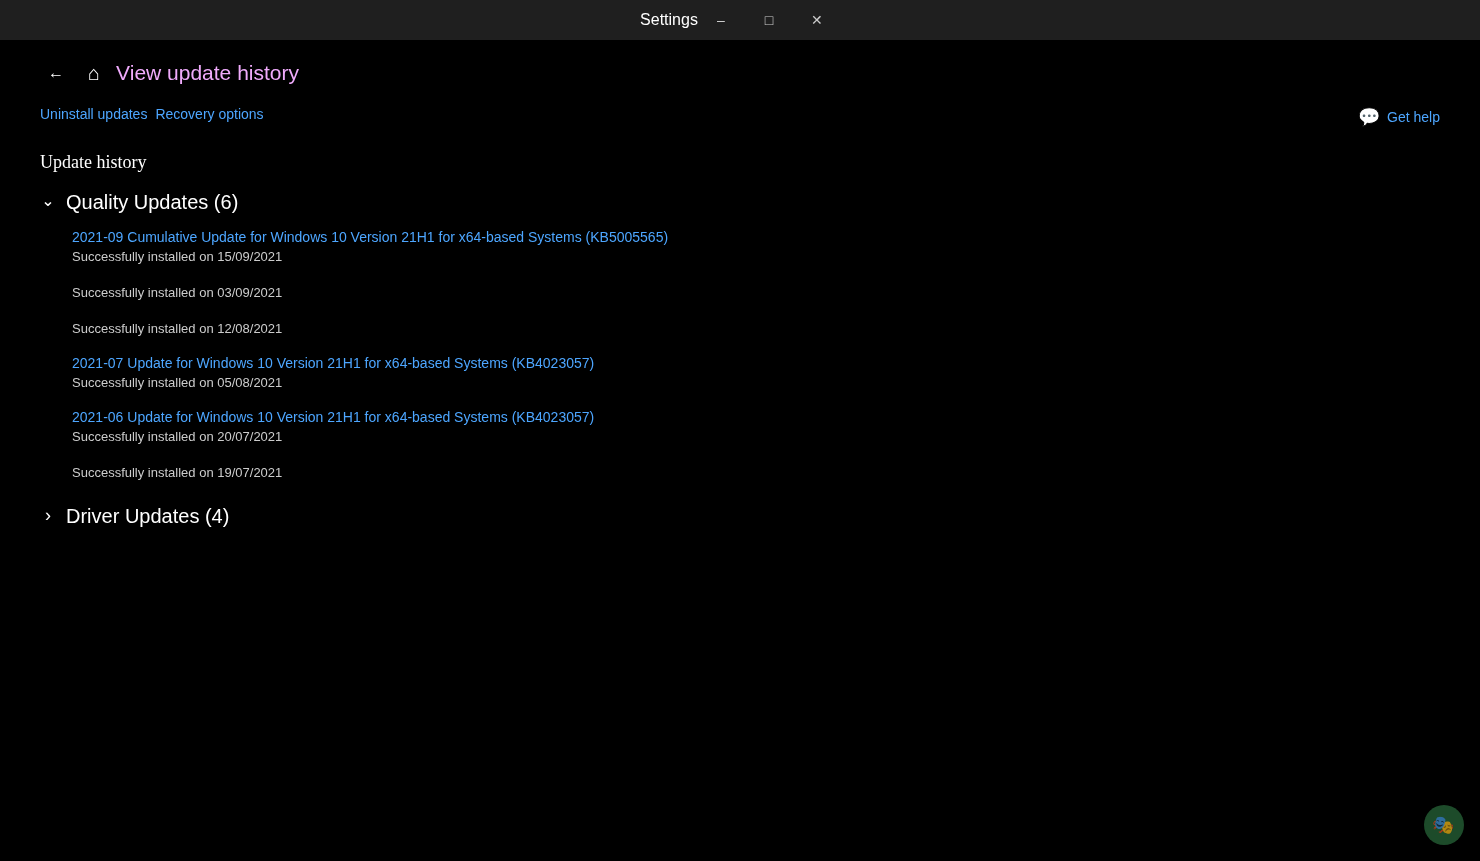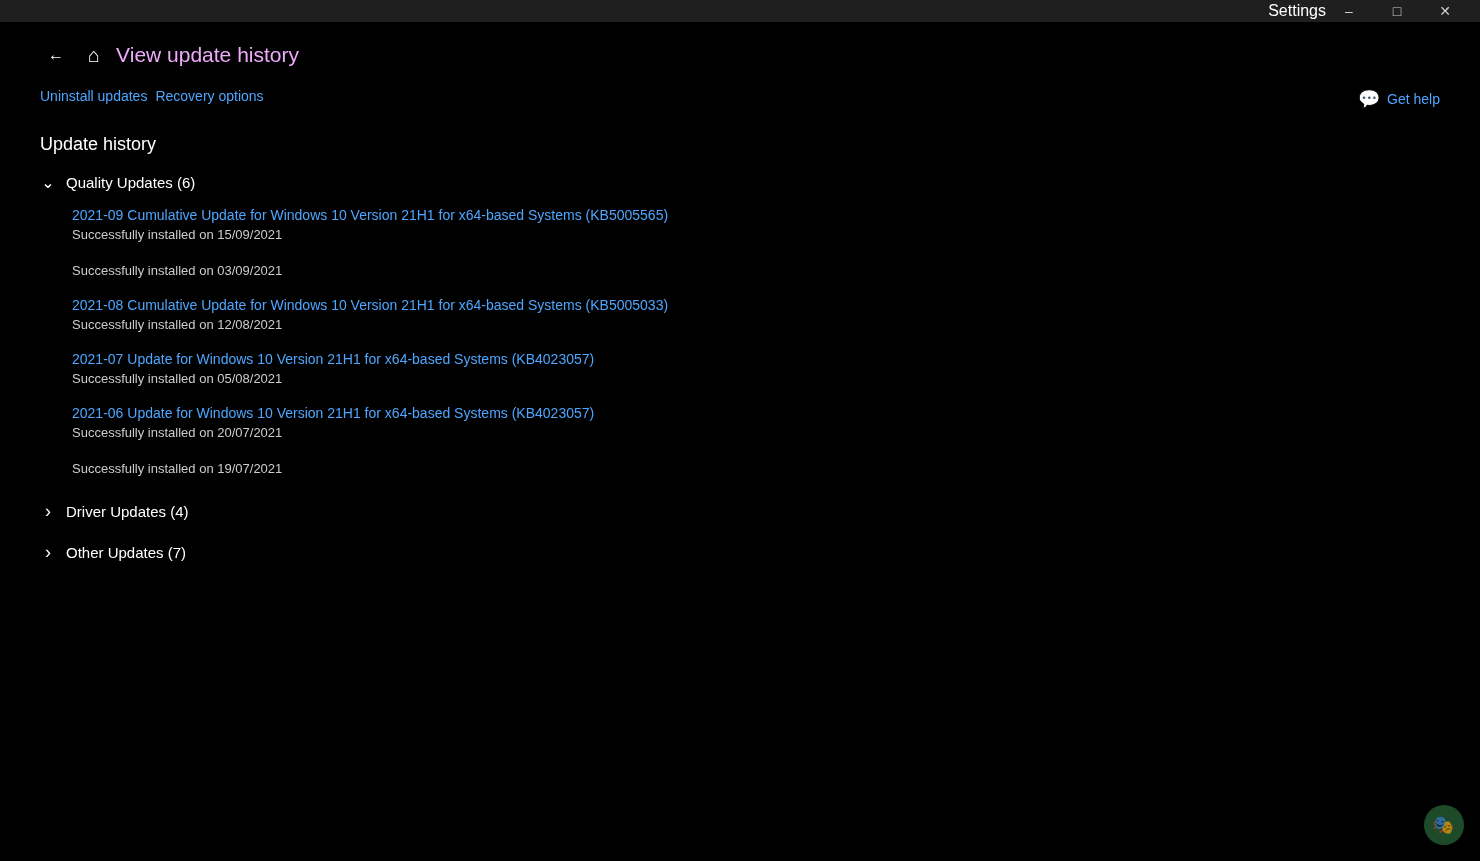--- a/index.html
+++ b/index.html
@@ -11,23 +11,23 @@
       font-family: 'Segoe UI', Arial, sans-serif;
       color: #fff;
       overflow: hidden;
       position: relative;
     }
 
     
     .title-bar {
       display: flex;
       align-items: center;
-      justify-content: flex-end;
+      justify-content: center;
       background: #1f1f1f;
-      height: 22px;
+      height: 40px;
       padding: 0 12px;
       user-select: none;
     }
 
     .title-bar-left {
       display: flex;
       align-items: center;
       gap: 10px;
     }
 
@@ -130,37 +130,38 @@
       font-size: 18px;
     }
 
     
     .section-title {
       font-size: 18px;
       font-weight: 400;
       color: #fff;
       margin-top: 24px;
       margin-bottom: 12px;
+      font-family: Liberation Serif, serif;
     }
 
     
     .category {
       margin-bottom: 8px;
     }
 
     .category-header {
       display: flex;
-      align-items: center;
+      align-items: flex-start;
       gap: 10px;
       cursor: pointer;
       padding: 6px 0;
       background: transparent;
       border: none;
       color: #fff;
-      font-size: 15px;
+      font-size: 20px;
       text-align: left;
       width: 100%;
     }
 
     .chevron {
       font-size: 12px;
       color: #fff;
       display: inline-block;
       width: 16px;
       text-align: center;
@@ -270,21 +271,20 @@
         <div class="update-item">
           <a class="update-link">2021-09 Cumulative Update for Windows 10 Version 21H1 for x64-based Systems (KB5005565)</a>
           <span class="update-status">Successfully installed on 15/09/2021</span>
         </div>
 
         <div class="update-item">
           <span class="update-status">Successfully installed on 03/09/2021</span>
         </div>
 
         <div class="update-item">
-          <a class="update-link">2021-08 Cumulative Update for Windows 10 Version 21H1 for x64-based Systems (KB5005033)</a>
           <span class="update-status">Successfully installed on 12/08/2021</span>
         </div>
 
         <div class="update-item">
           <a class="update-link">2021-07 Update for Windows 10 Version 21H1 for x64-based Systems (KB4023057)</a>
           <span class="update-status">Successfully installed on 05/08/2021</span>
         </div>
 
         <div class="update-item">
           <a class="update-link">2021-06 Update for Windows 10 Version 21H1 for x64-based Systems (KB4023057)</a>
@@ -299,25 +299,19 @@
     </div>
 
     <div class="category">
       <button class="category-header">
         <span class="chevron right"></span>
         <span>Driver Updates (4)</span>
       </button>
     </div>
 
 
-    <div class="category">
-      <button class="category-header">
-        <span class="chevron right"></span>
-        <span>Other Updates (7)</span>
-      </button>
-    </div>
 
   </div>
 </div>
 
 <div class="watermark">
   <div class="watermark-circle">🎭</div>
 </div>
 
 </body></html>

